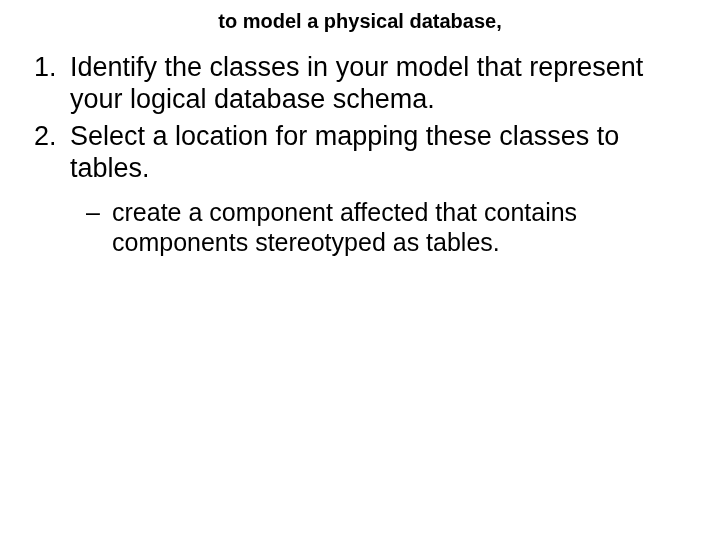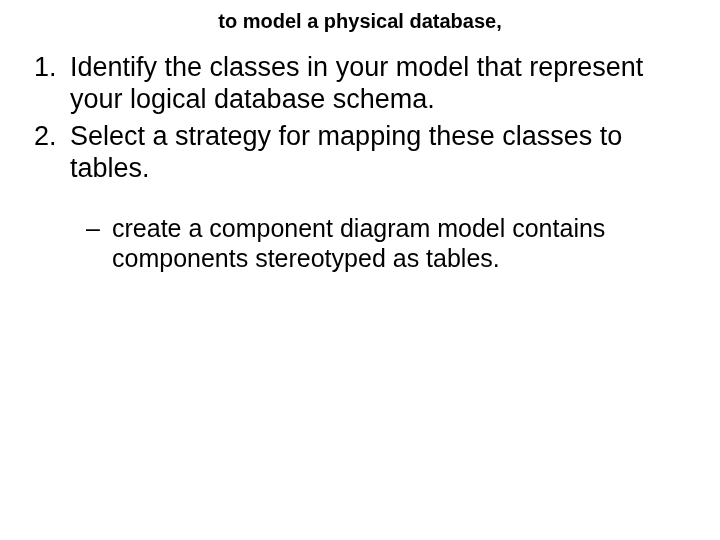--- a/index.html
+++ b/index.html
@@ -17,21 +17,21 @@
     height: 436px;
     padding: 8px 30px 0 30px;
   }
   .title {
     text-align: center;
     font-weight: bold;
     font-size: 20px;
     margin: 2px 0 18px 0;
   }
   ol.main {
-    margin: 0 0 28px 0;
+    margin: 0 0 12px 0;
     padding-left: 34px;
     font-size: 27px;
     line-height: 1.2;
   }
   ol.main > li {
     margin-bottom: 4px;
     padding-left: 6px;
   }
   ul.sub {
     list-style: none;
@@ -53,19 +53,19 @@
   }
 </style>
 </head>
 <body>
 
 <div class="slide">
   <div class="title">to model a physical database,</div>
 
   <ol class="main">
     <li>Identify the classes in your model that represent your logical database schema.</li>
-    <li>Select a strategy for mapping these classes to tables.</li>
+    <li>Select a location for mapping these classes to tables.</li>
   </ol>
 
   <ul class="sub">
-    <li>create a component diagram model contains components stereotyped as tables.</li>
+    <li>create a component affected that contains components stereotyped as tables.</li>
   </ul>
 </div>
 
 </body></html>

